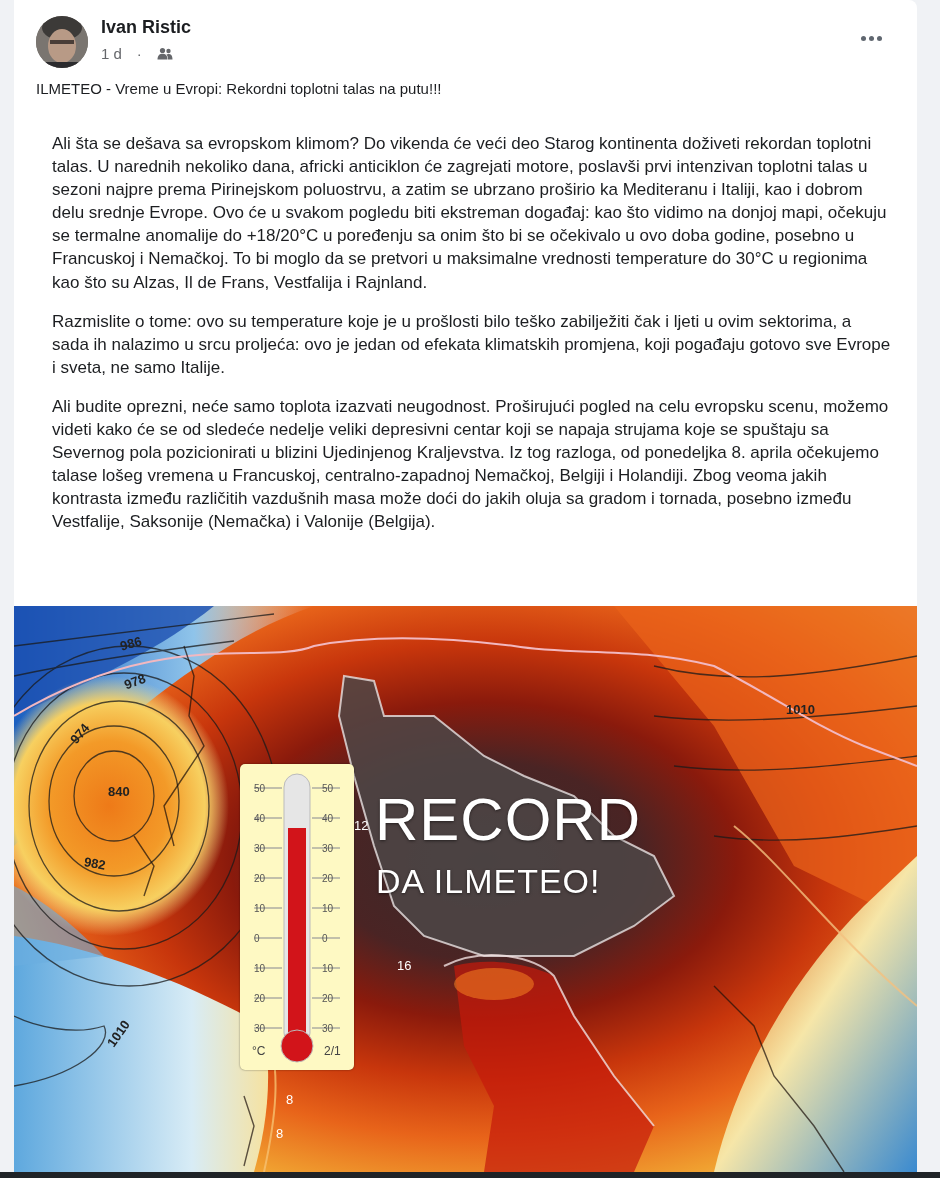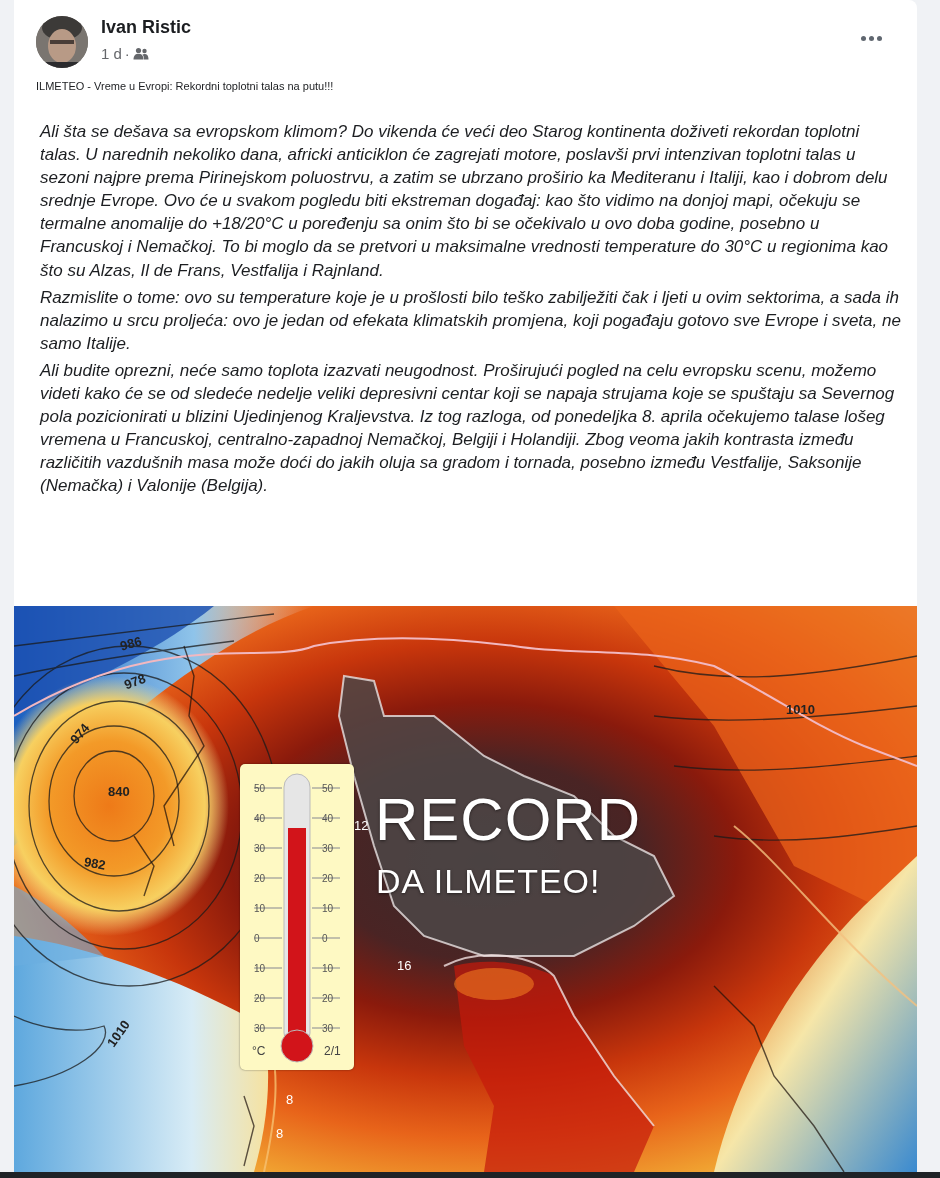--- a/index.html
+++ b/index.html
@@ -1,26 +1,26 @@
 <!DOCTYPE html>
 <html><head>
 <meta charset="utf-8">
 <style>
   html,body{margin:0;padding:0;}
   body{width:940px;height:1178px;background:#f0f2f5;position:relative;overflow:hidden;font-family:"Liberation Sans","DejaVu Sans",sans-serif;color:#050505;}
   .card{position:absolute;left:14px;top:0;width:903px;height:1172px;background:#fff;border-radius:0 8px 0 0;overflow:hidden;}
   .header{position:absolute;left:0;top:0;width:100%;height:80px;}
   .avatar{position:absolute;left:22px;top:16px;width:52px;height:52px;border-radius:50%;overflow:hidden;background:#6d6a66;}
   .author{position:absolute;left:87px;top:17px;font-size:18px;font-weight:bold;color:#1c1e21;}
-  .meta{position:absolute;left:87px;top:45px;font-size:15px;color:#65676b;display:flex;align-items:center;gap:3px;}
+  .meta{position:absolute;left:87px;top:45px;font-size:15px;color:#65676b;display:flex;align-items:center;gap:15px;}
   .more{position:absolute;left:843px;top:28px;width:28px;height:20px;display:flex;align-items:center;justify-content:center;gap:3px;cursor:pointer;}
   .more span{width:5px;height:5px;border-radius:50%;background:#606770;display:block;}
-  .title-line{position:absolute;left:22px;top:80px;font-size:11px;color:#1c1e21;}
+  .title-line{position:absolute;left:22px;top:80px;font-size:15px;color:#1c1e21;}
   .body{position:absolute;left:22px;top:116px;width:872px;font-size:17px;line-height:23.1px;color:#1c1e21;}
-  .body p{margin:4px;font-style:italic;}
+  .body p{margin:16px;}
   .map{position:absolute;left:0;top:606px;width:903px;height:566px;overflow:hidden;}
   .thermo{position:absolute;left:226px;top:158px;width:114px;height:306px;background:#fef9c3;border-radius:5px;box-shadow:0 0 2px rgba(0,0,0,.5);}
   .caldo{position:absolute;left:361px;top:182px;color:#fff;font-size:60px;letter-spacing:1px;line-height:64px;text-shadow:0 1px 3px rgba(0,0,0,.5);}
   .record{position:absolute;left:362px;top:256px;color:#fff;font-size:34px;letter-spacing:1px;text-shadow:0 1px 3px rgba(0,0,0,.5);}
   .bottom-strip{position:absolute;left:0;top:1172px;width:940px;height:6px;background:#1f2327;}
   .iso{position:absolute;font-size:13px;color:#222;font-weight:bold;}
   .iso.w{color:#fff;font-weight:normal;}
 </style>
 </head>
 <body>

